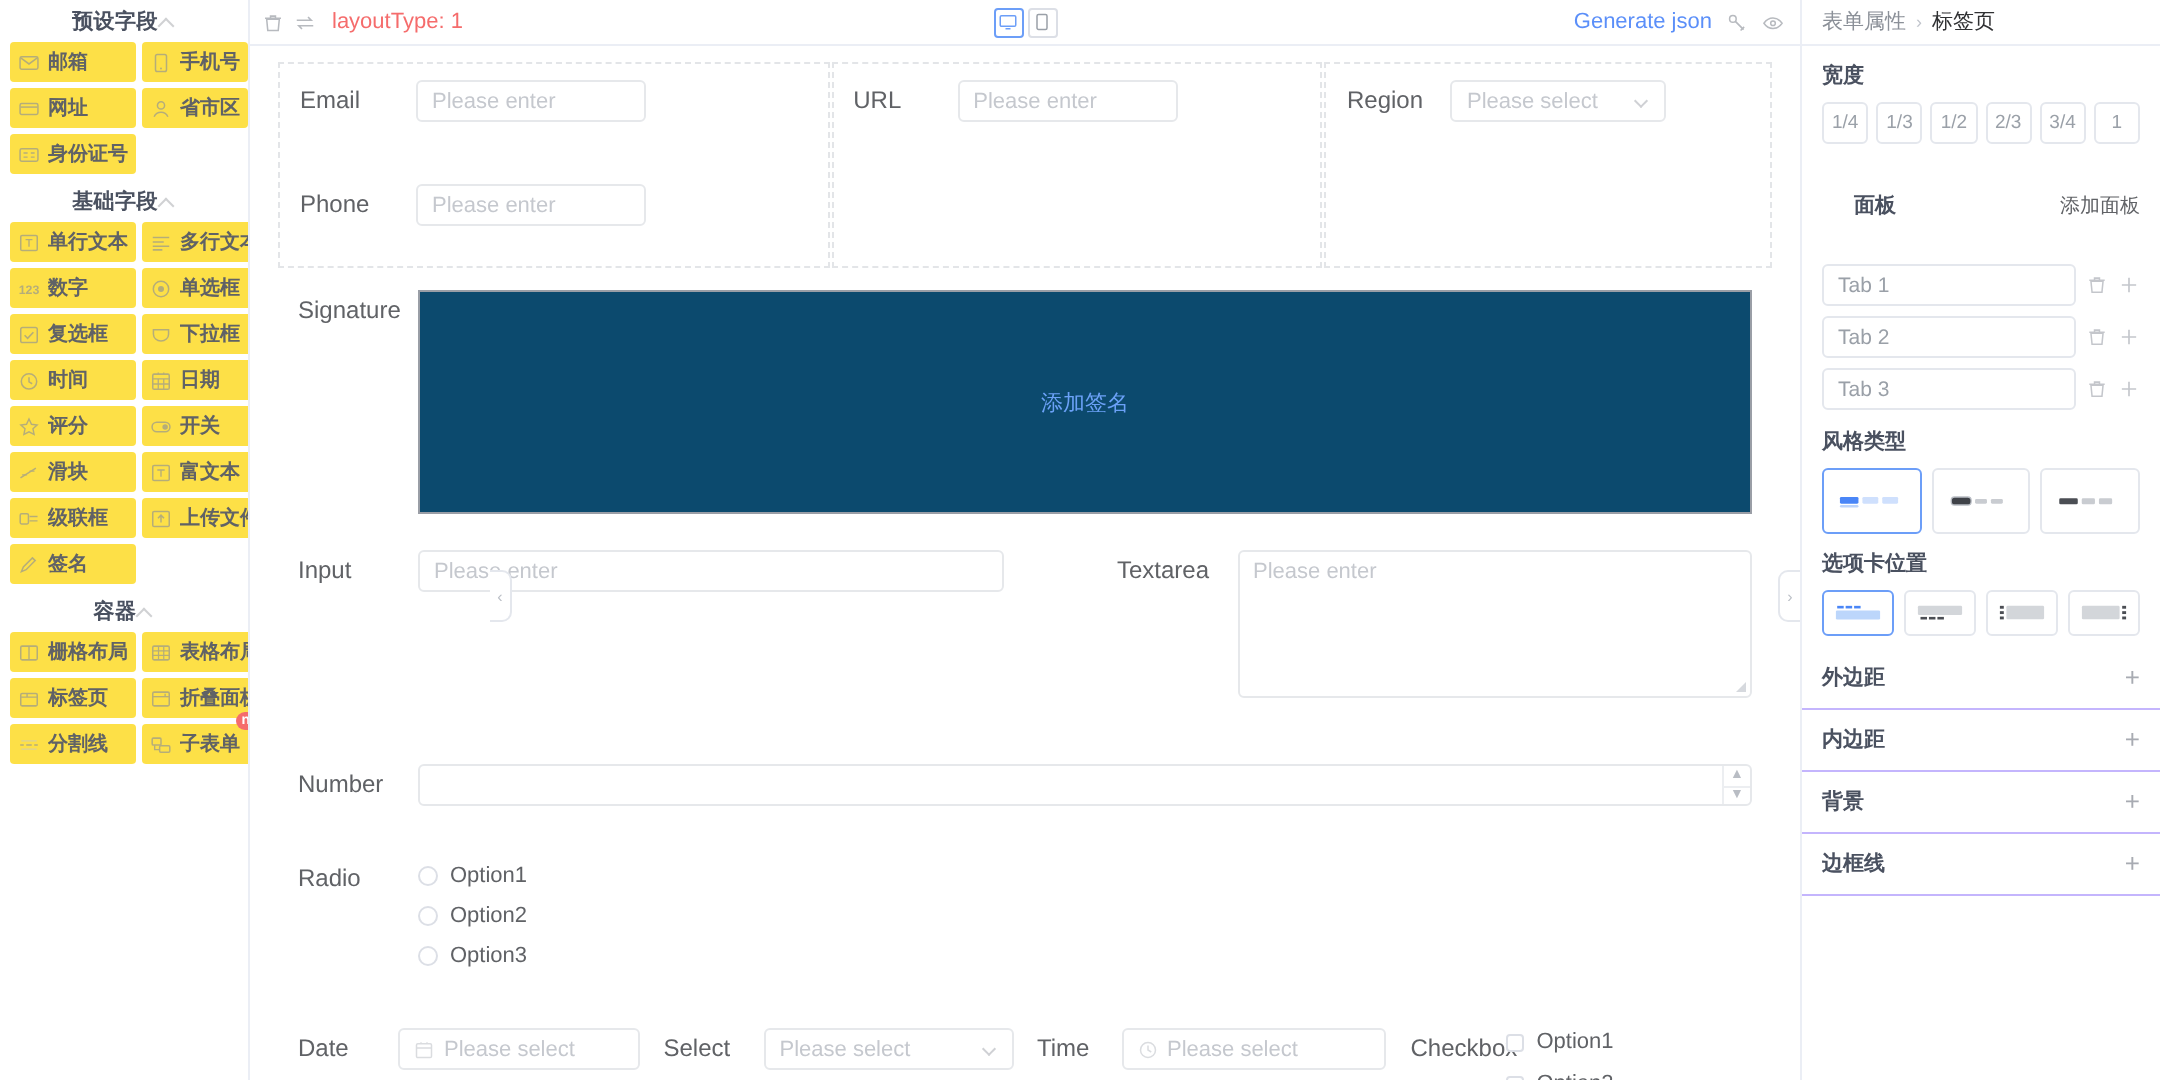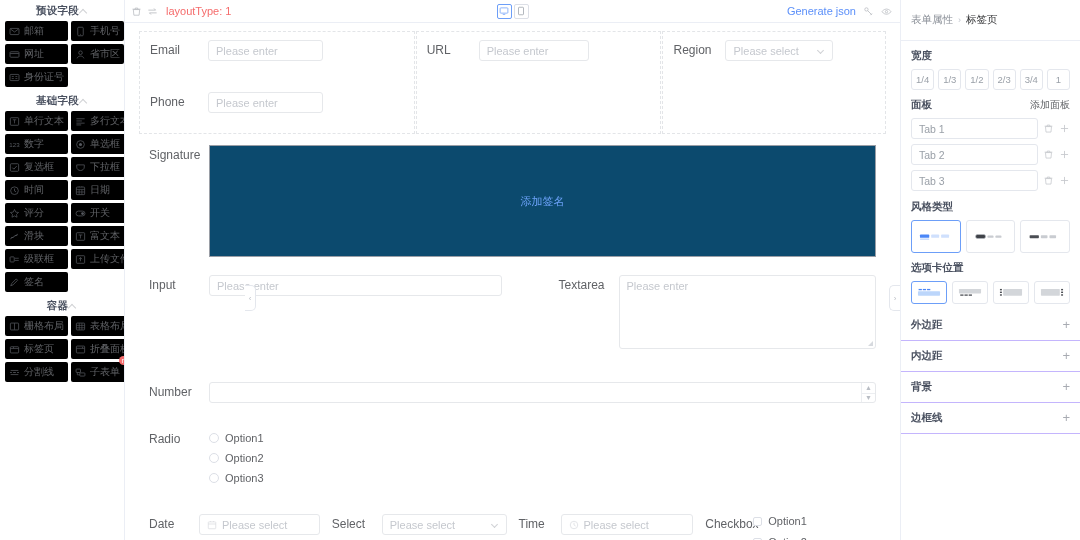--- a/index.html
+++ b/index.html
@@ -35,29 +35,30 @@
     width: 5px; height: 5px;
     border-left: 1px solid #909399; border-top: 1px solid #909399;
     transform: rotate(45deg);
   }
   .grid2 {
     display: grid; grid-template-columns: 1fr 1fr;
     gap: 3px 3px; padding: 0 5px 3px 5px;
   }
   .fld {
     display: flex; align-items: center; gap: 4px;
-    background: #000000;
+    background: #fde047;
     border-radius: 2px;
     height: 20px;
     padding: 0 4px;
     font-size: 10px;
     color: #606266;
     cursor: grab;
     position: relative;
     overflow: visible;
+    font-weight: bold;
   }
   .fld .ico { width: 11px; height: 11px; flex: 0 0 11px; opacity: .62; display: block; }
   .fld .lbl { white-space: nowrap; overflow: hidden; font-size: 10px; }
   .badge-new {
     position: absolute; right: -4px; top: -6px;
     background: #f56c6c; color: #fff;
     font-size: 7px; line-height: 9px;
     border-radius: 5px; padding: 0 3px;
     letter-spacing: .2px;
   }
@@ -170,21 +171,21 @@
   }
   .checks { display: flex; flex-direction: column; gap: 9px; padding-top: 4px; }
 
   
   .rightpanel {
     width: 180px; flex: 0 0 180px; height: 540px;
     border-left: 1px solid #ebeef5; background: #fff;
     overflow: hidden;
   }
   .crumb {
-    height: 41px; display: flex; align-items: center; gap: 5px;
+    height: 23px; display: flex; align-items: center; gap: 5px;
     padding: 0 10px; border-bottom: 1px solid #ebeef5;
     font-size: 10.5px; color: #606266;
   }
   .crumb .c1 { color: #8b9098; cursor: pointer; }
   .crumb .sepc { color: #c0c4cc; font-size: 9px; }
   .crumb .c2 { color: #303133; }
   .sec { padding: 8px 10px 0 10px; }
   .sec-title { font-size: 10.5px; font-weight: bold; color: #4a5160; margin-bottom: 6px; }
   .sec-title-row { display: flex; align-items: center; justify-content: space-between; margin-bottom: 6px; }
   .link-sm { font-size: 10px; color: #606266; cursor: pointer; }
@@ -646,21 +647,21 @@
         <div class="wbtn">1/3</div>
         <div class="wbtn">1/2</div>
         <div class="wbtn">2/3</div>
         <div class="wbtn">3/4</div>
         <div class="wbtn">1</div>
       </div>
     </div>
 
     <div class="sec">
       <div class="sec-title-row">
-        <span class="sec-title" style="margin:0">面板</span>
+        <span class="sec-title" style="margin:16px">面板</span>
         <span class="link-sm">添加面板</span>
       </div>
       <div class="acc-list" style="margin:0">
         <div class="tab-row">
           <div class="tab-inp">Tab 1</div>
           <svg class="mini-ico" viewBox="0 0 16 16">
               <path d="M3.6 5.2h8.8l-.8 8H4.4z" fill="none" stroke="#8a8f99" stroke-width="1.1"></path>
               <path d="M2.4 4.6h11.2M6.2 4.4V3h3.6v1.4" fill="none" stroke="#8a8f99" stroke-width="1.1"></path>
             </svg>
           <svg class="mini-ico" viewBox="0 0 16 16">

